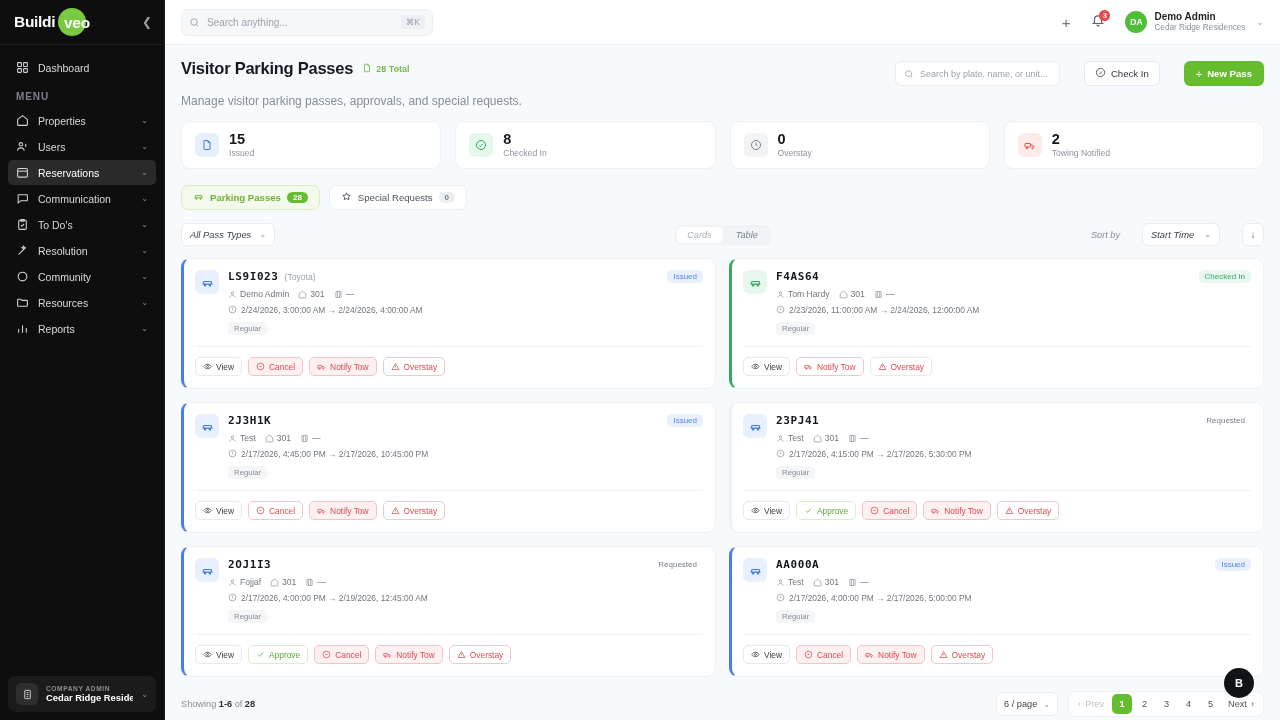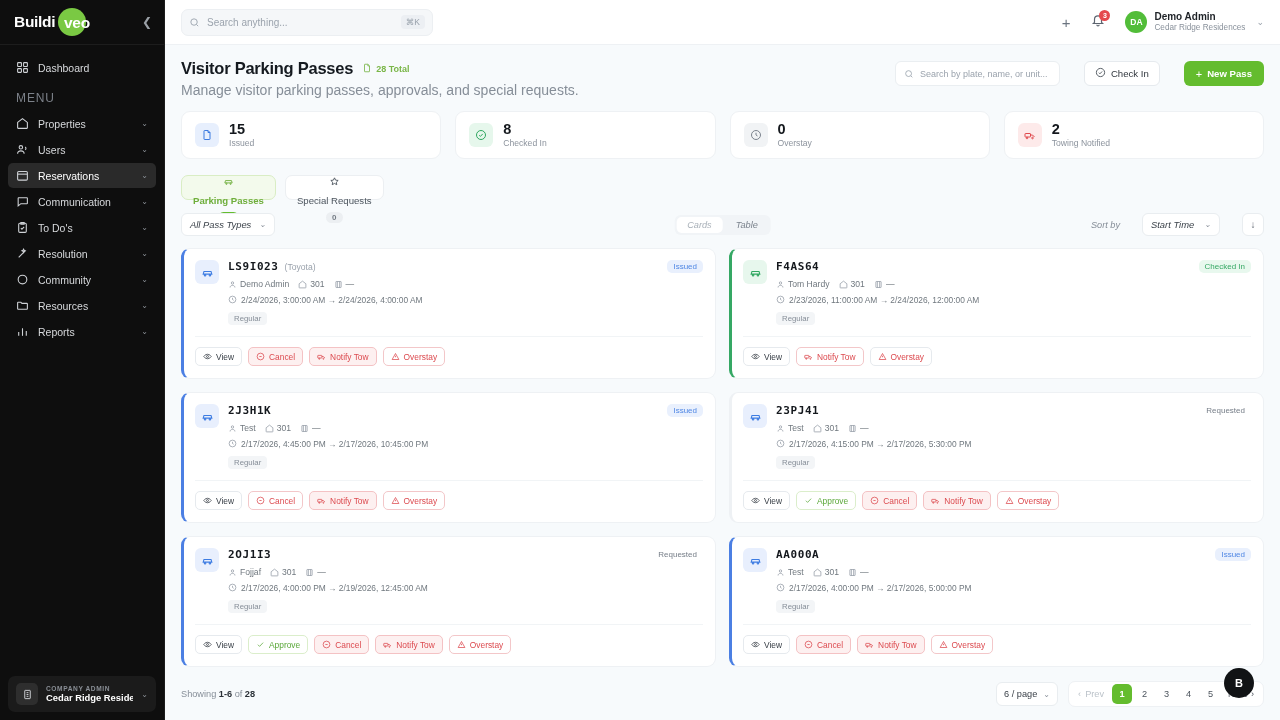--- a/index.html
+++ b/index.html
@@ -39,22 +39,22 @@
     display: flex; align-items: center; gap: 9px;
     height: 25px; margin: 1px 8px; padding: 0 8px;
     border-radius: 5px; color: #d7d9dc; font-size: 10.5px; cursor: pointer;
   }
   .nav-item .ico { width: 13px; height: 13px; flex: 0 0 13px; display:flex; align-items:center; justify-content:center; color:#cfd2d6; }
   .nav-item .ico svg { width: 13px; height: 13px; }
   .nav-item .lbl { flex: 1; }
   .nav-item .chev { font-size: 8px; color: #8b9097; }
   .nav-item.active { background: #2a2a2a; color: #fff; }
   .menu-label {
-    font-size: 12px; color: #7c8189; letter-spacing: 0.9px;
-    padding: 10px 0 5px 16px; font-weight: 400;
+    font-size: 10px; color: #7c8189; letter-spacing: 0.9px;
+    padding: 10px 0 5px 16px; font-weight: 700;
   }
   .sb-bottom { padding: 8px; }
   .company-card {
     background: #1b1b1b; border-radius: 7px; padding: 7px 8px;
     display: flex; align-items: center; gap: 8px;
   }
   .company-ico {
     width: 22px; height: 22px; border-radius: 5px; background: #2e2e2e;
     display: flex; align-items: center; justify-content: center; color: #d8dade; flex:0 0 22px;
   }
@@ -101,21 +101,21 @@
   .user-chev { color: #9aa2ac; font-size: 9px; margin-left: 4px; }
 
   .content { flex: 1; padding: 14px 16px 0 16px; overflow: hidden; }
 
   .page-head { display: flex; align-items: flex-start; }
   .page-head-left { flex: 1; }
   .title-row { display: flex; align-items: center; gap: 9px; }
   .page-title { font-size: 16.5px; font-weight: 700; color: #151a20; letter-spacing: -0.25px; }
   .total-badge { display: flex; align-items: center; gap: 4px; font-size: 9px; color: #7ab648; font-weight: 600; }
   .total-badge svg { width: 10px; height: 10px; }
-  .page-sub { font-size: 14px; color: #868e98; margin-top: 4px; }
+  .page-sub { font-size: 12px; color: #868e98; margin-top: 16px; }
   .page-head-right { display: flex; align-items: center; gap: 24px; padding-top: 2px; }
   .head-search {
     width: 165px; height: 25px; background: #fff; border: 1px solid #eaeef1;
     border-radius: 6px; display: flex; align-items: center; gap: 6px; padding: 0 8px;
   }
   .head-search svg { width: 10px; height: 10px; color: #9aa3ad; }
   .head-search .ph { font-size: 9px; color: #9ba3ad; }
   .btn-outline {
     height: 25px; background: #fff; border: 1px solid #e6eaee; border-radius: 6px;
     display: flex; align-items: center; gap: 5px; padding: 0 10px;
@@ -142,21 +142,21 @@
   .stat-ico.grey { background: #f1f3f5; color: #7b838d; }
   .stat-ico.red { background: #fdeaea; color: #e0494d; }
   .stat-val { font-size: 14.5px; font-weight: 700; color: #14181d; line-height: 1.1; }
   .stat-lbl { font-size: 8.6px; color: #8c939d; margin-top: 1px; }
 
   
   .tabs { display: flex; gap: 9px; margin-top: 16px; }
   .tab {
     height: 25px; border-radius: 7px; display: flex; align-items: center;
     gap: 6px; padding: 0 11px; font-size: 9.6px; cursor: pointer;
-    background: #fff; border: 1px solid #eceff2; color: #4d555e; flex-direction: column;
+    background: #fff; border: 1px solid #eceff2; color: #4d555e;
   }
   .tab svg { width: 11px; height: 11px; }
   .tab.active { background: #f3faec; border-color: #d9edc4; color: #6fae3c; font-weight: 600; }
   .tab-count {
     font-size: 8px; font-weight: 700; border-radius: 9px; padding: 1px 6px;
     background: #eceff2; color: #747c85;
   }
   .tab.active .tab-count { background: #64bc2e; color: #fff; }
 
   

